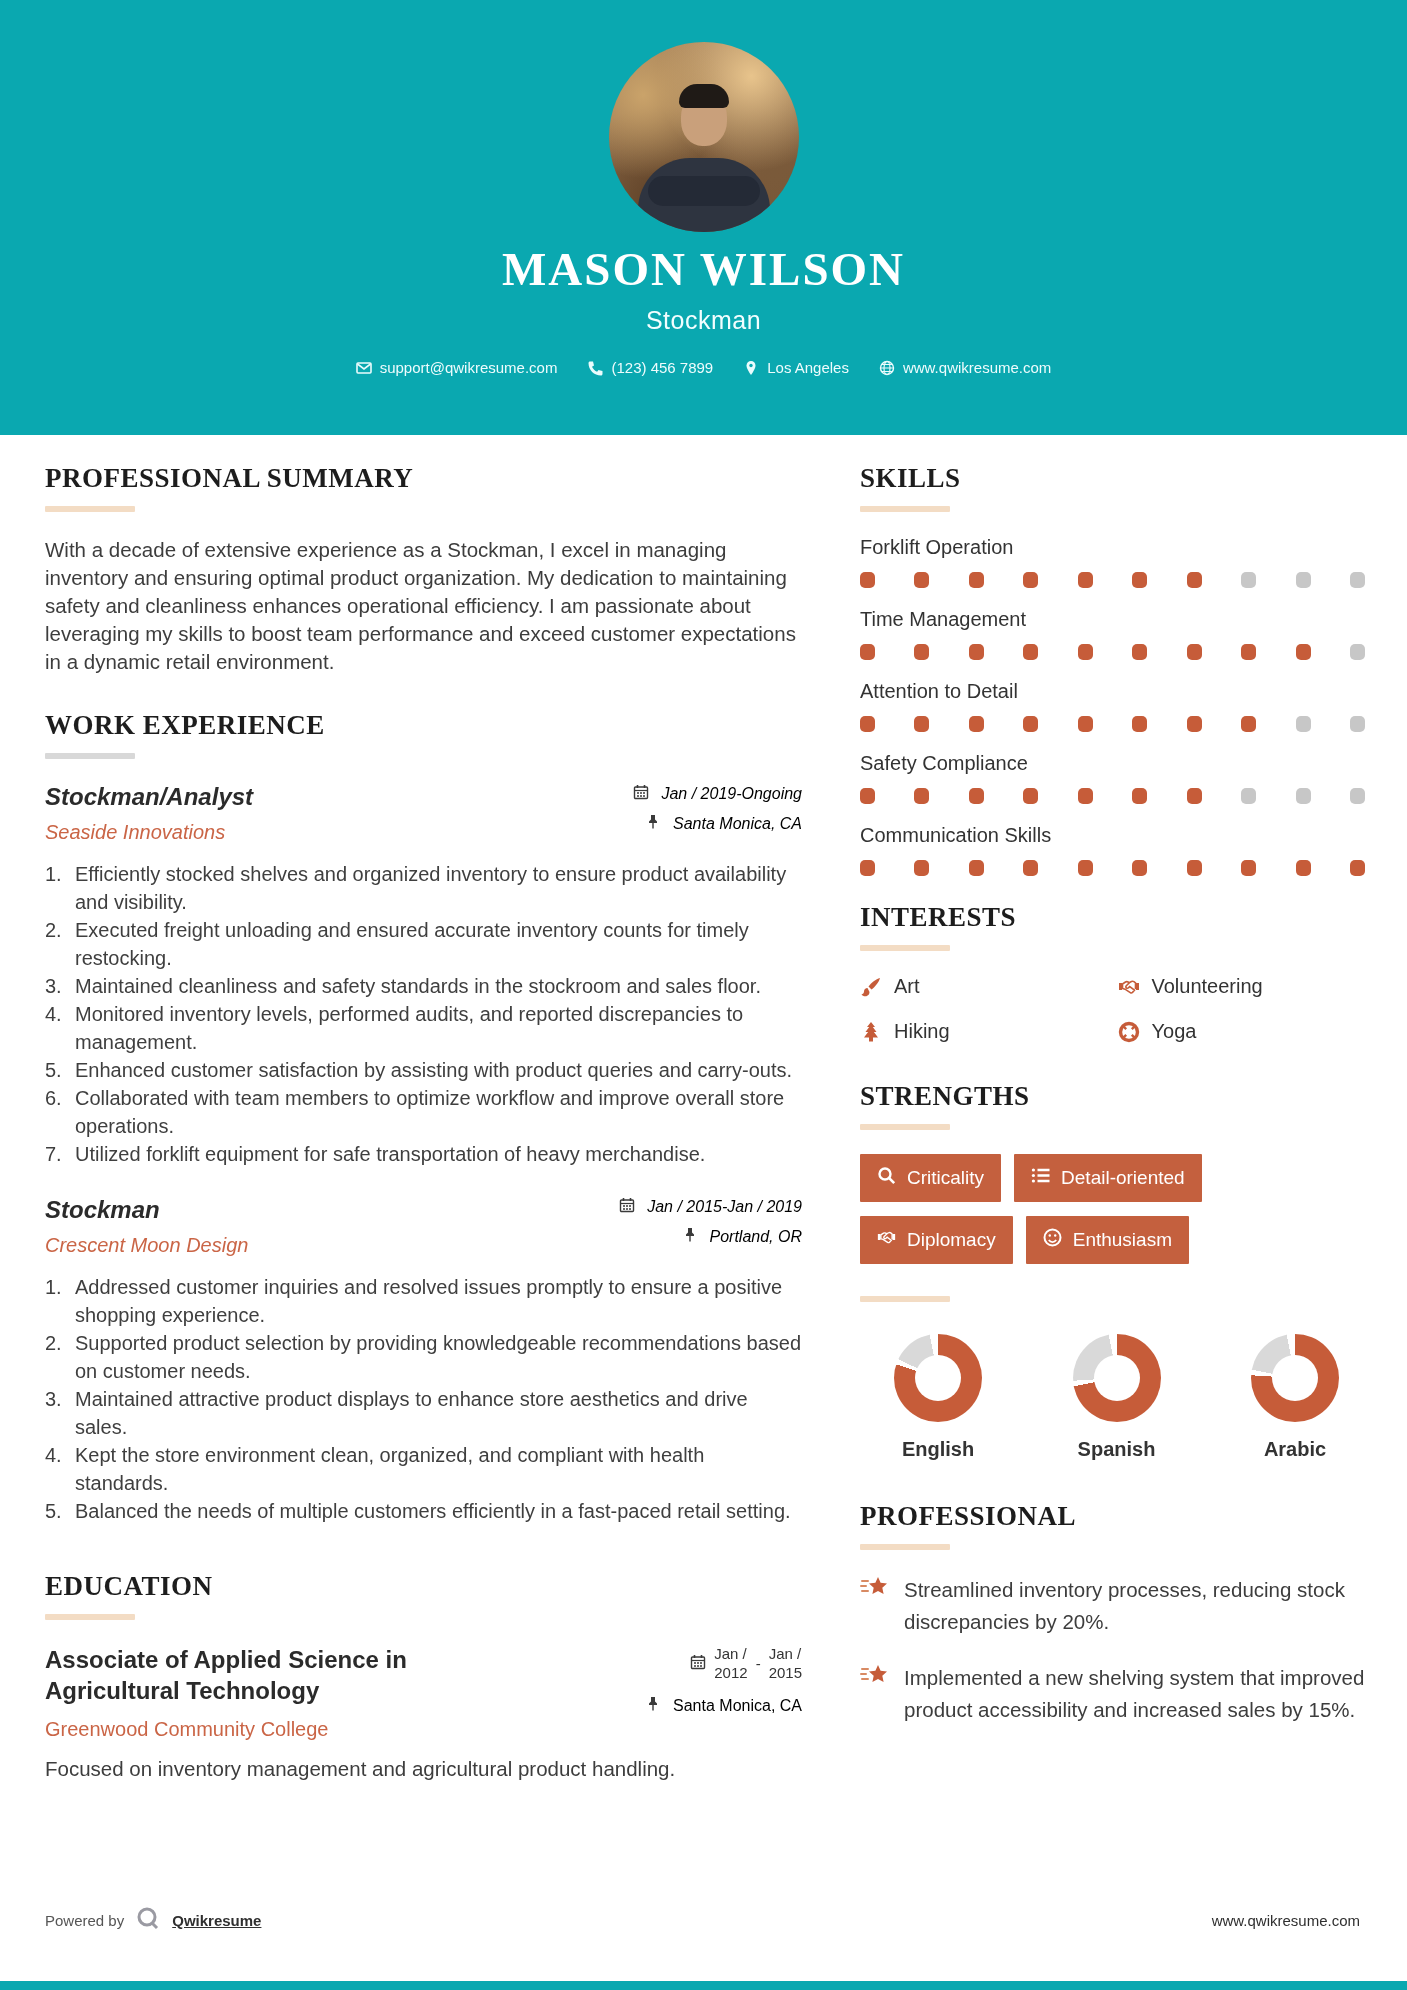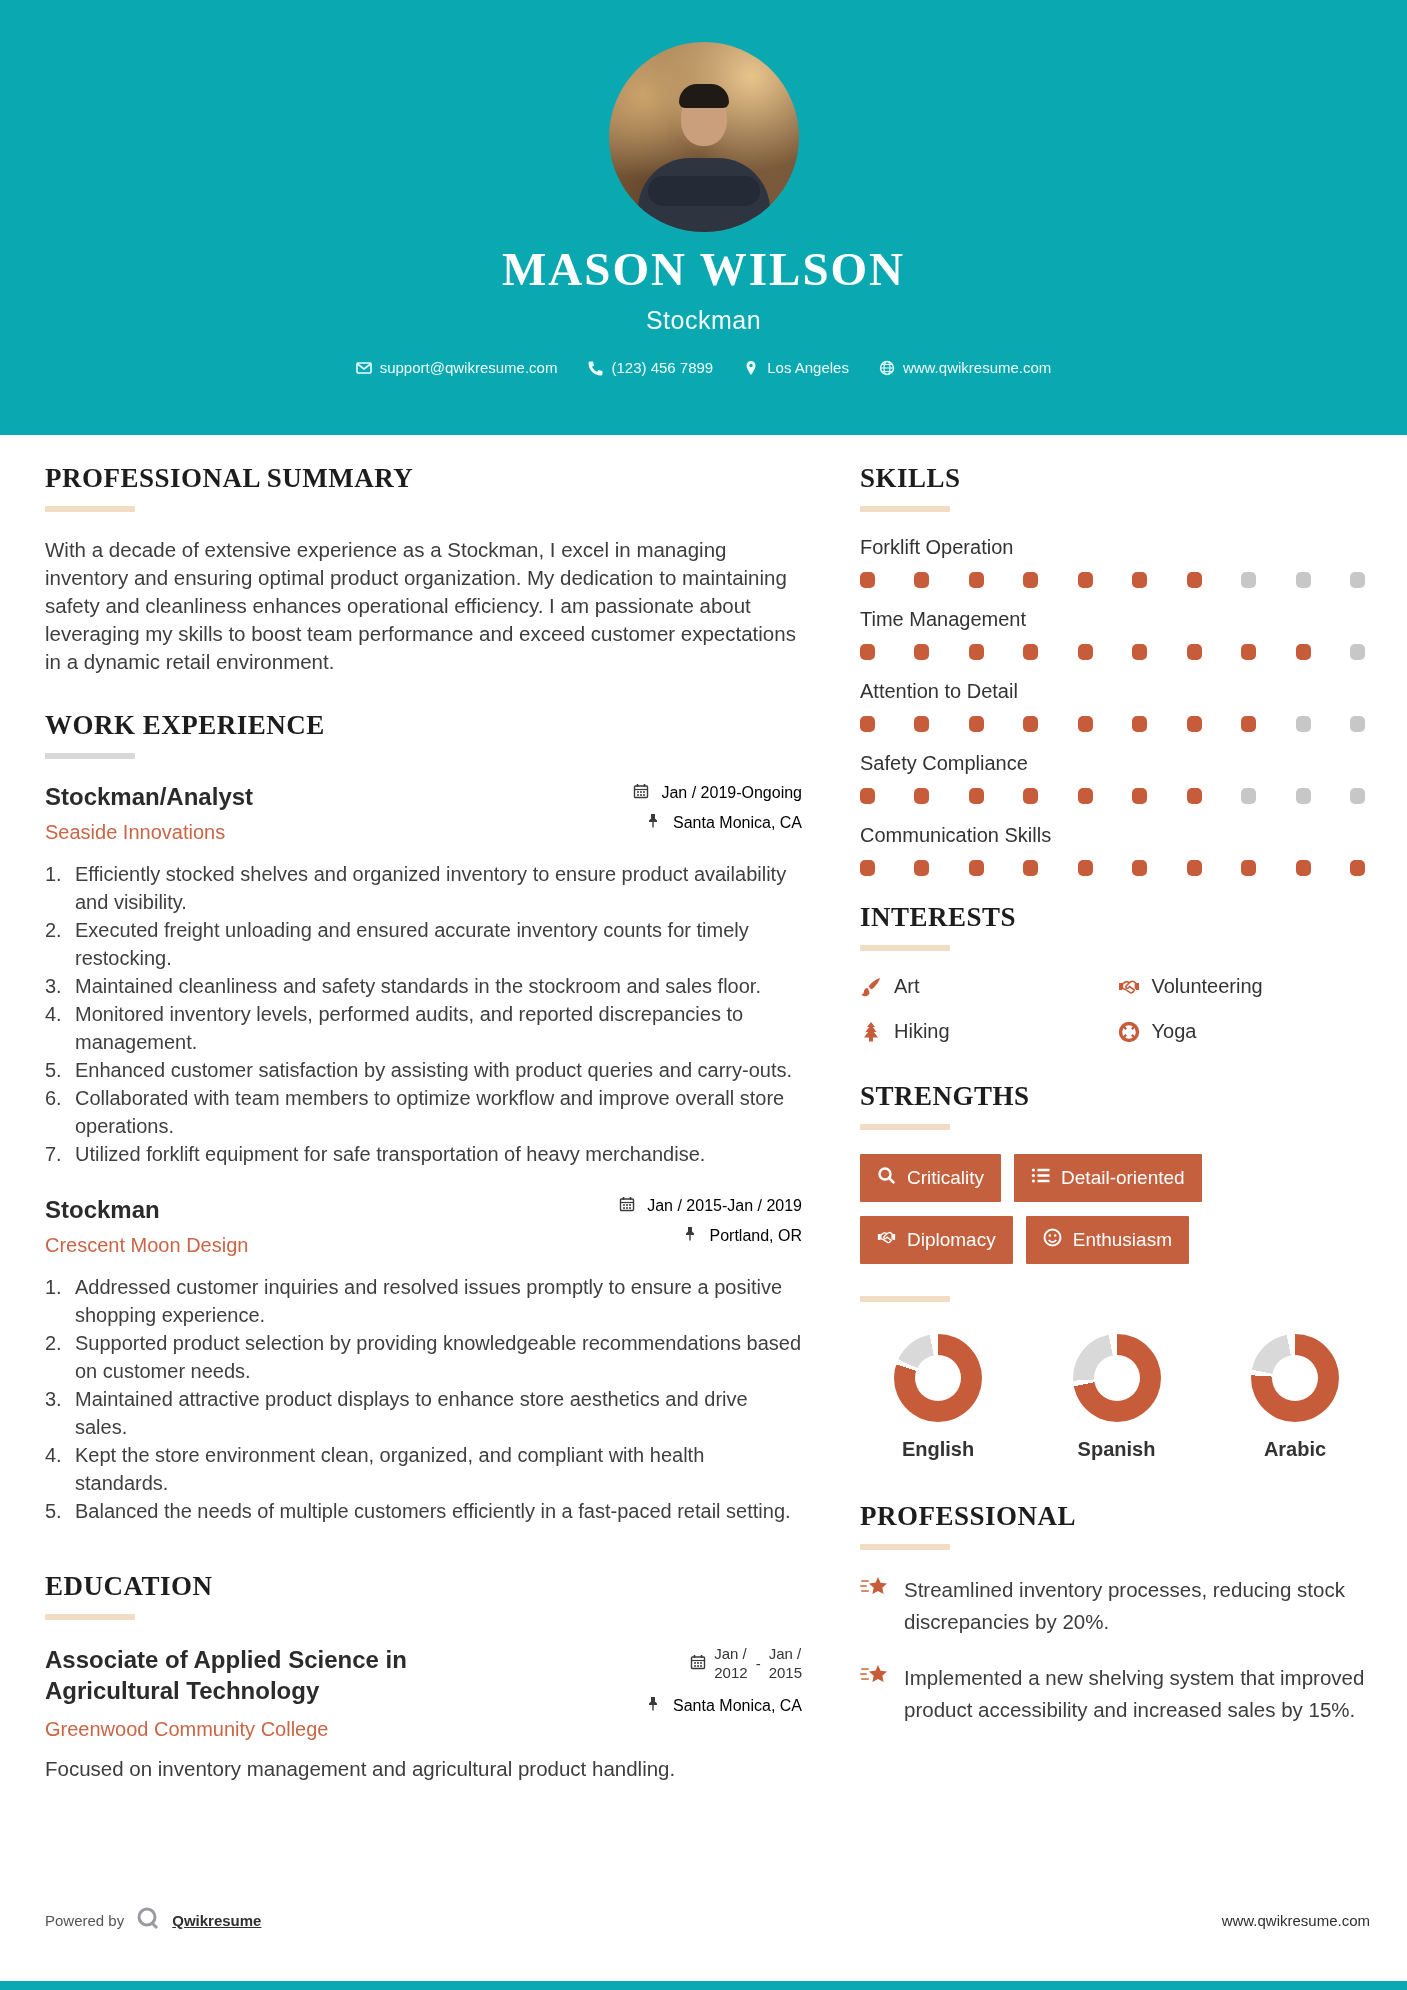--- a/index.html
+++ b/index.html
@@ -37,21 +37,21 @@
   .section { margin-top:34px; }
   .section:first-child { margin-top:0; }
   .sec-head { font-family:"Liberation Serif", serif; font-weight:bold; font-size:27px; color:#1d1d1d; letter-spacing:0.5px; }
   .sec-rule { width:90px; height:6px; background:#f3dcc4; margin:12px 0 24px 0; border-radius:1px; }
   .sec-rule.gray { background:#d8d8d8; }
 
   .body-text { font-size:20.5px; line-height:28px; color:#3d3d3d; }
 
   
   .job { margin-top:4px; margin-bottom:28px; }
-  .job-header { display:flex; justify-content:space-between; align-items:flex-start; margin-bottom:16px; }
+  .job-header { display:flex; justify-content:space-between; align-items:flex-end; margin-bottom:16px;font-style:italic; }
   .job-title { font-size:24px; font-weight:bold; color:#2b2b2b; }
   .job-company { margin-top:10px; font-size:20px; color:#ca6546; }
   .job-right { text-align:right; flex:none; }
   .meta-line { display:flex; justify-content:flex-end; align-items:center; gap:12px; font-size:16px; color:#000000; margin-bottom:10px; }
   .meta-line svg { width:16px; height:16px; fill:#3a3a3a; stroke:#3a3a3a; }
   .bullets { }
   .bullet { display:flex; font-size:20px; line-height:28px; color:#3f3f3f; }
   .bullet-num { width:30px; flex:none; }
   .bullet-text { flex:1; }
 
@@ -91,21 +91,21 @@
   .donut::after { content:""; position:absolute; left:50%; top:50%; transform:translate(-50%,-50%); width:46px; height:46px; background:#ffffff; border-radius:50%; }
   .lang-label { margin-top:16px; font-size:20px; color:#333333;font-weight:bold; }
 
   
   .ach { display:flex; gap:14px; margin-bottom:24px; }
   .ach .aicon { flex:none; width:30px; height:28px; }
   .ach svg { width:30px; height:28px; }
   .ach-text { font-size:20.5px; line-height:32px; color:#3d3d3d; }
 
   
-  .footer { position:absolute; left:45px; right:37px; top:1905px; display:flex; justify-content:space-between; align-items:center; }
+  .footer { position:absolute; left:45px; right:47px; top:1905px; display:flex; justify-content:space-between; align-items:center; }
   .powered { display:flex; align-items:center; gap:10px; font-size:15px; color:#555555; }
   .qlogo svg { width:28px; height:28px; stroke:#9a9aa2; fill:none; }
   .brand-link { font-size:15px; color:#2f2f2f; text-decoration:underline; font-weight:bold; }
   .site-link { font-size:15px; color:#2f2f2f; }
   .bottom-bar { position:absolute; left:0; right:0; bottom:0; height:9px; background:#0aa8b0; }
 </style>
 </head>
 <body>
 
 <div class="header">

